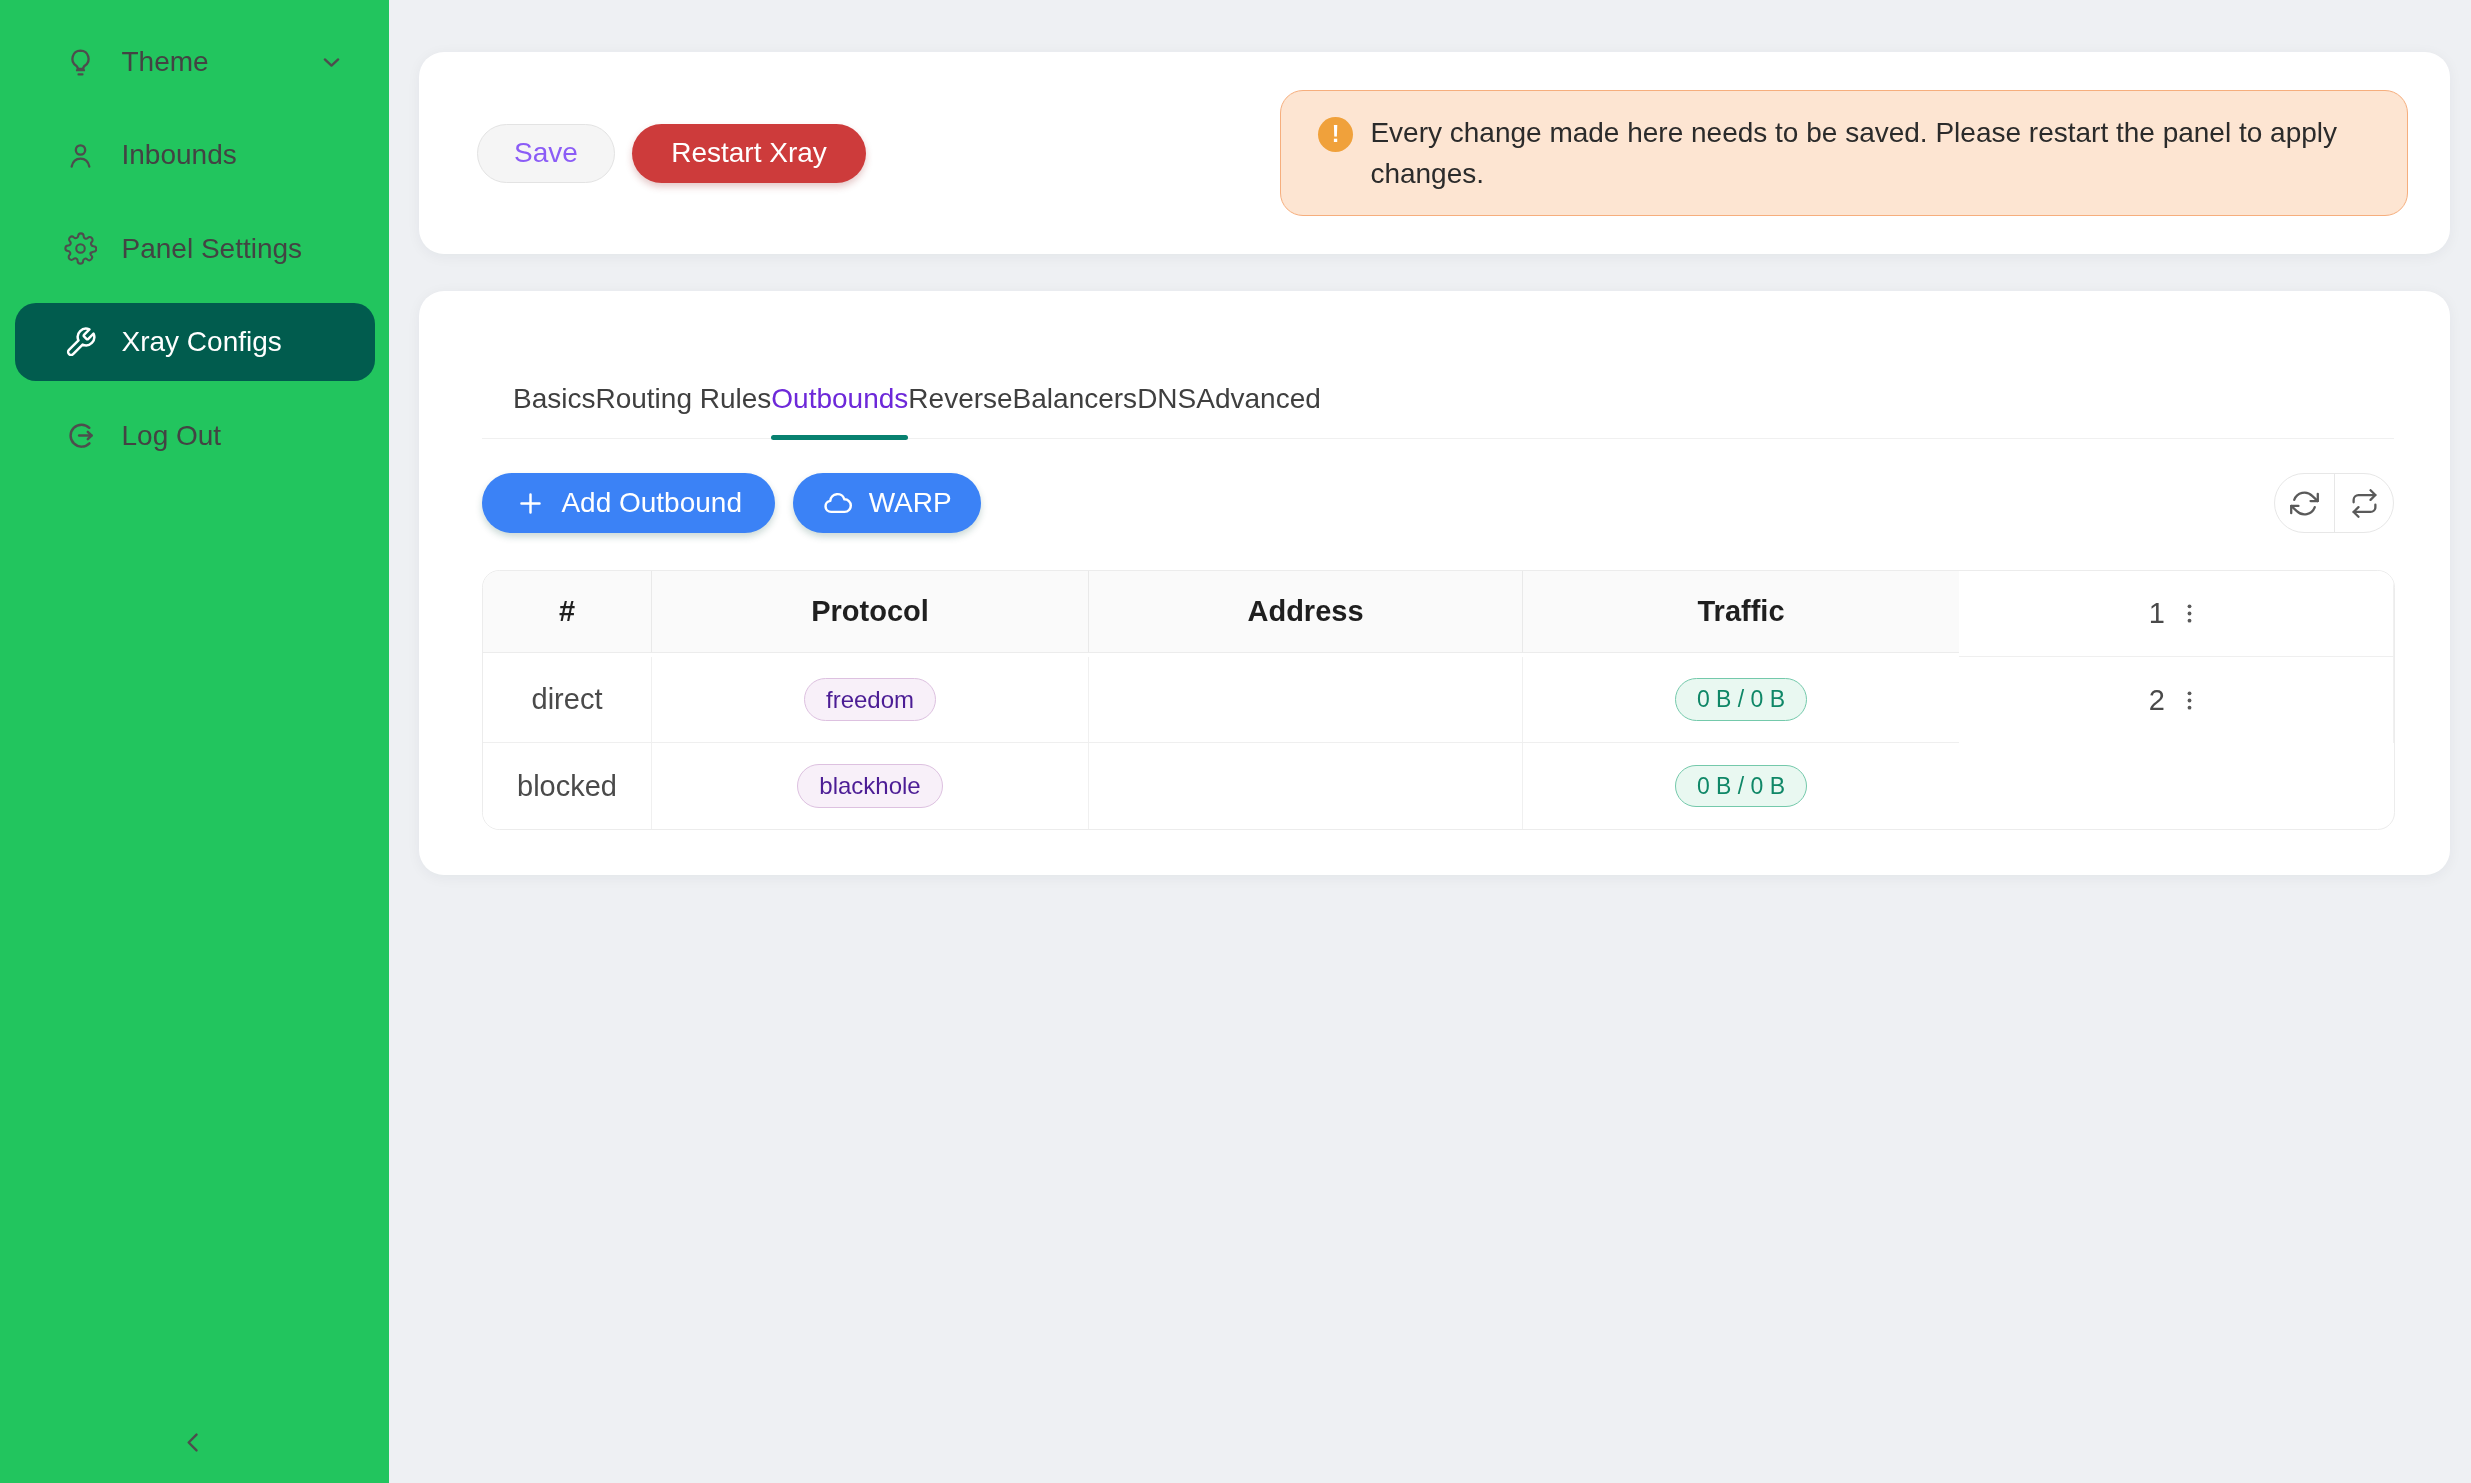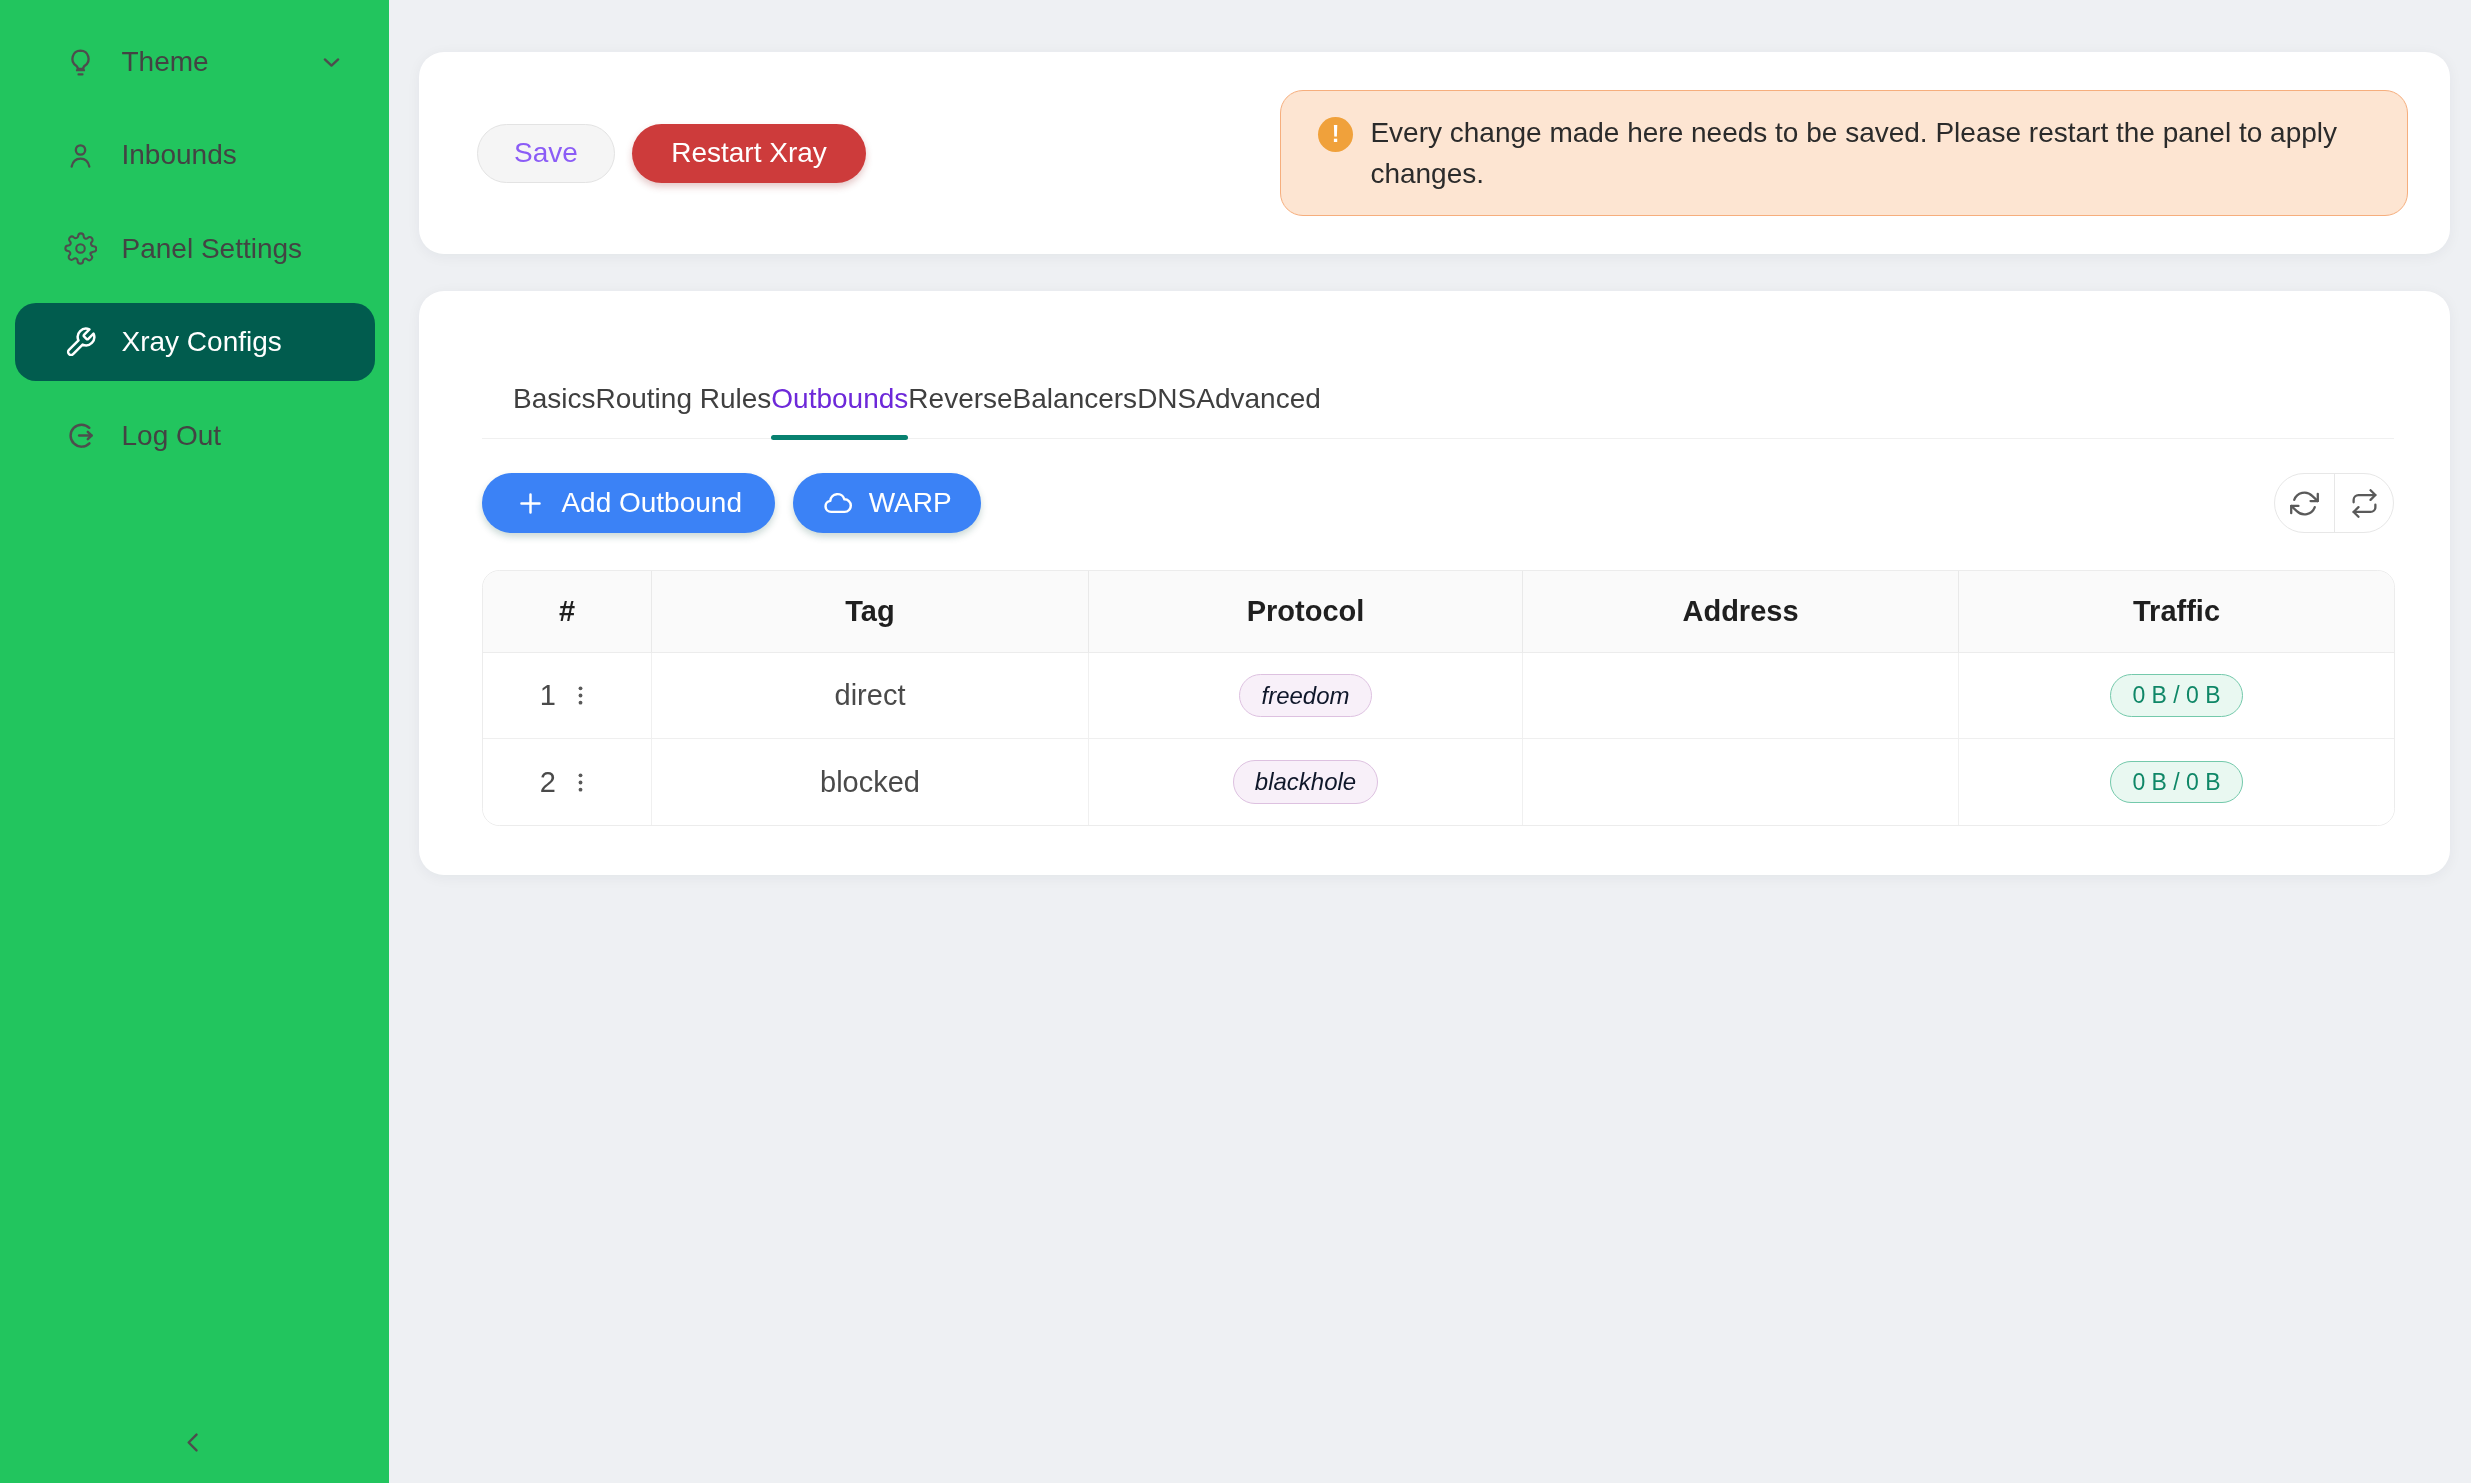--- a/index.html
+++ b/index.html
@@ -122,21 +122,21 @@
   .cell.head.col-last { border-right:none; }
   .cell.body { height:86px; }
   .cell.row-mid { border-bottom:1.9px solid #efefef; }
   .idx-wrap { display:flex; align-items:center; gap:11.6px; }
   .dots-btn { background:none; border:none; cursor:pointer; color:#595959; display:flex; }
   .dots-btn svg { width:27px; height:27px; }
   .badge {
     display:inline-flex; align-items:center; border-radius:26px;
     padding:8.7px 21px; font-size:24px; line-height:1;
   }
-  .badge-protocol { background:#f8f0f9; border:1.9px solid #ddc1e0; color:#0f172a;font-style:italic; }
+  .badge-protocol { background:#f8f0f9; border:1.9px solid #ddc1e0; color:#4c1d95; }
   .badge-traffic  { background:#e9f8f1; border:1.9px solid #74c9ab; color:#0f8767; font-size:23px; }
 </style>
 </head>
 <body>
 
 <aside class="sidebar">
   <nav class="side-items">
 
     <div class="side-item">
       <span class="itm-icon">
@@ -263,21 +263,20 @@
                 <path d="M21 13v2a4 4 0 0 1-4 4H3"></path>
               </svg>
           </span>
         </button>
       </div>
     </div>
 
     <div class="tbl">
 
       <div class="cell head">#</div>
-      <div class="cell head">Tag</div>
       <div class="cell head">Protocol</div>
       <div class="cell head">Address</div>
       <div class="cell head col-last">Traffic</div>
 
       <div class="cell body row-mid">
         <span class="idx-wrap">
           <span>1</span>
           <button class="dots-btn">
             <span>
               <svg width="27" height="27" viewBox="0 0 24 24" fill="currentColor">

